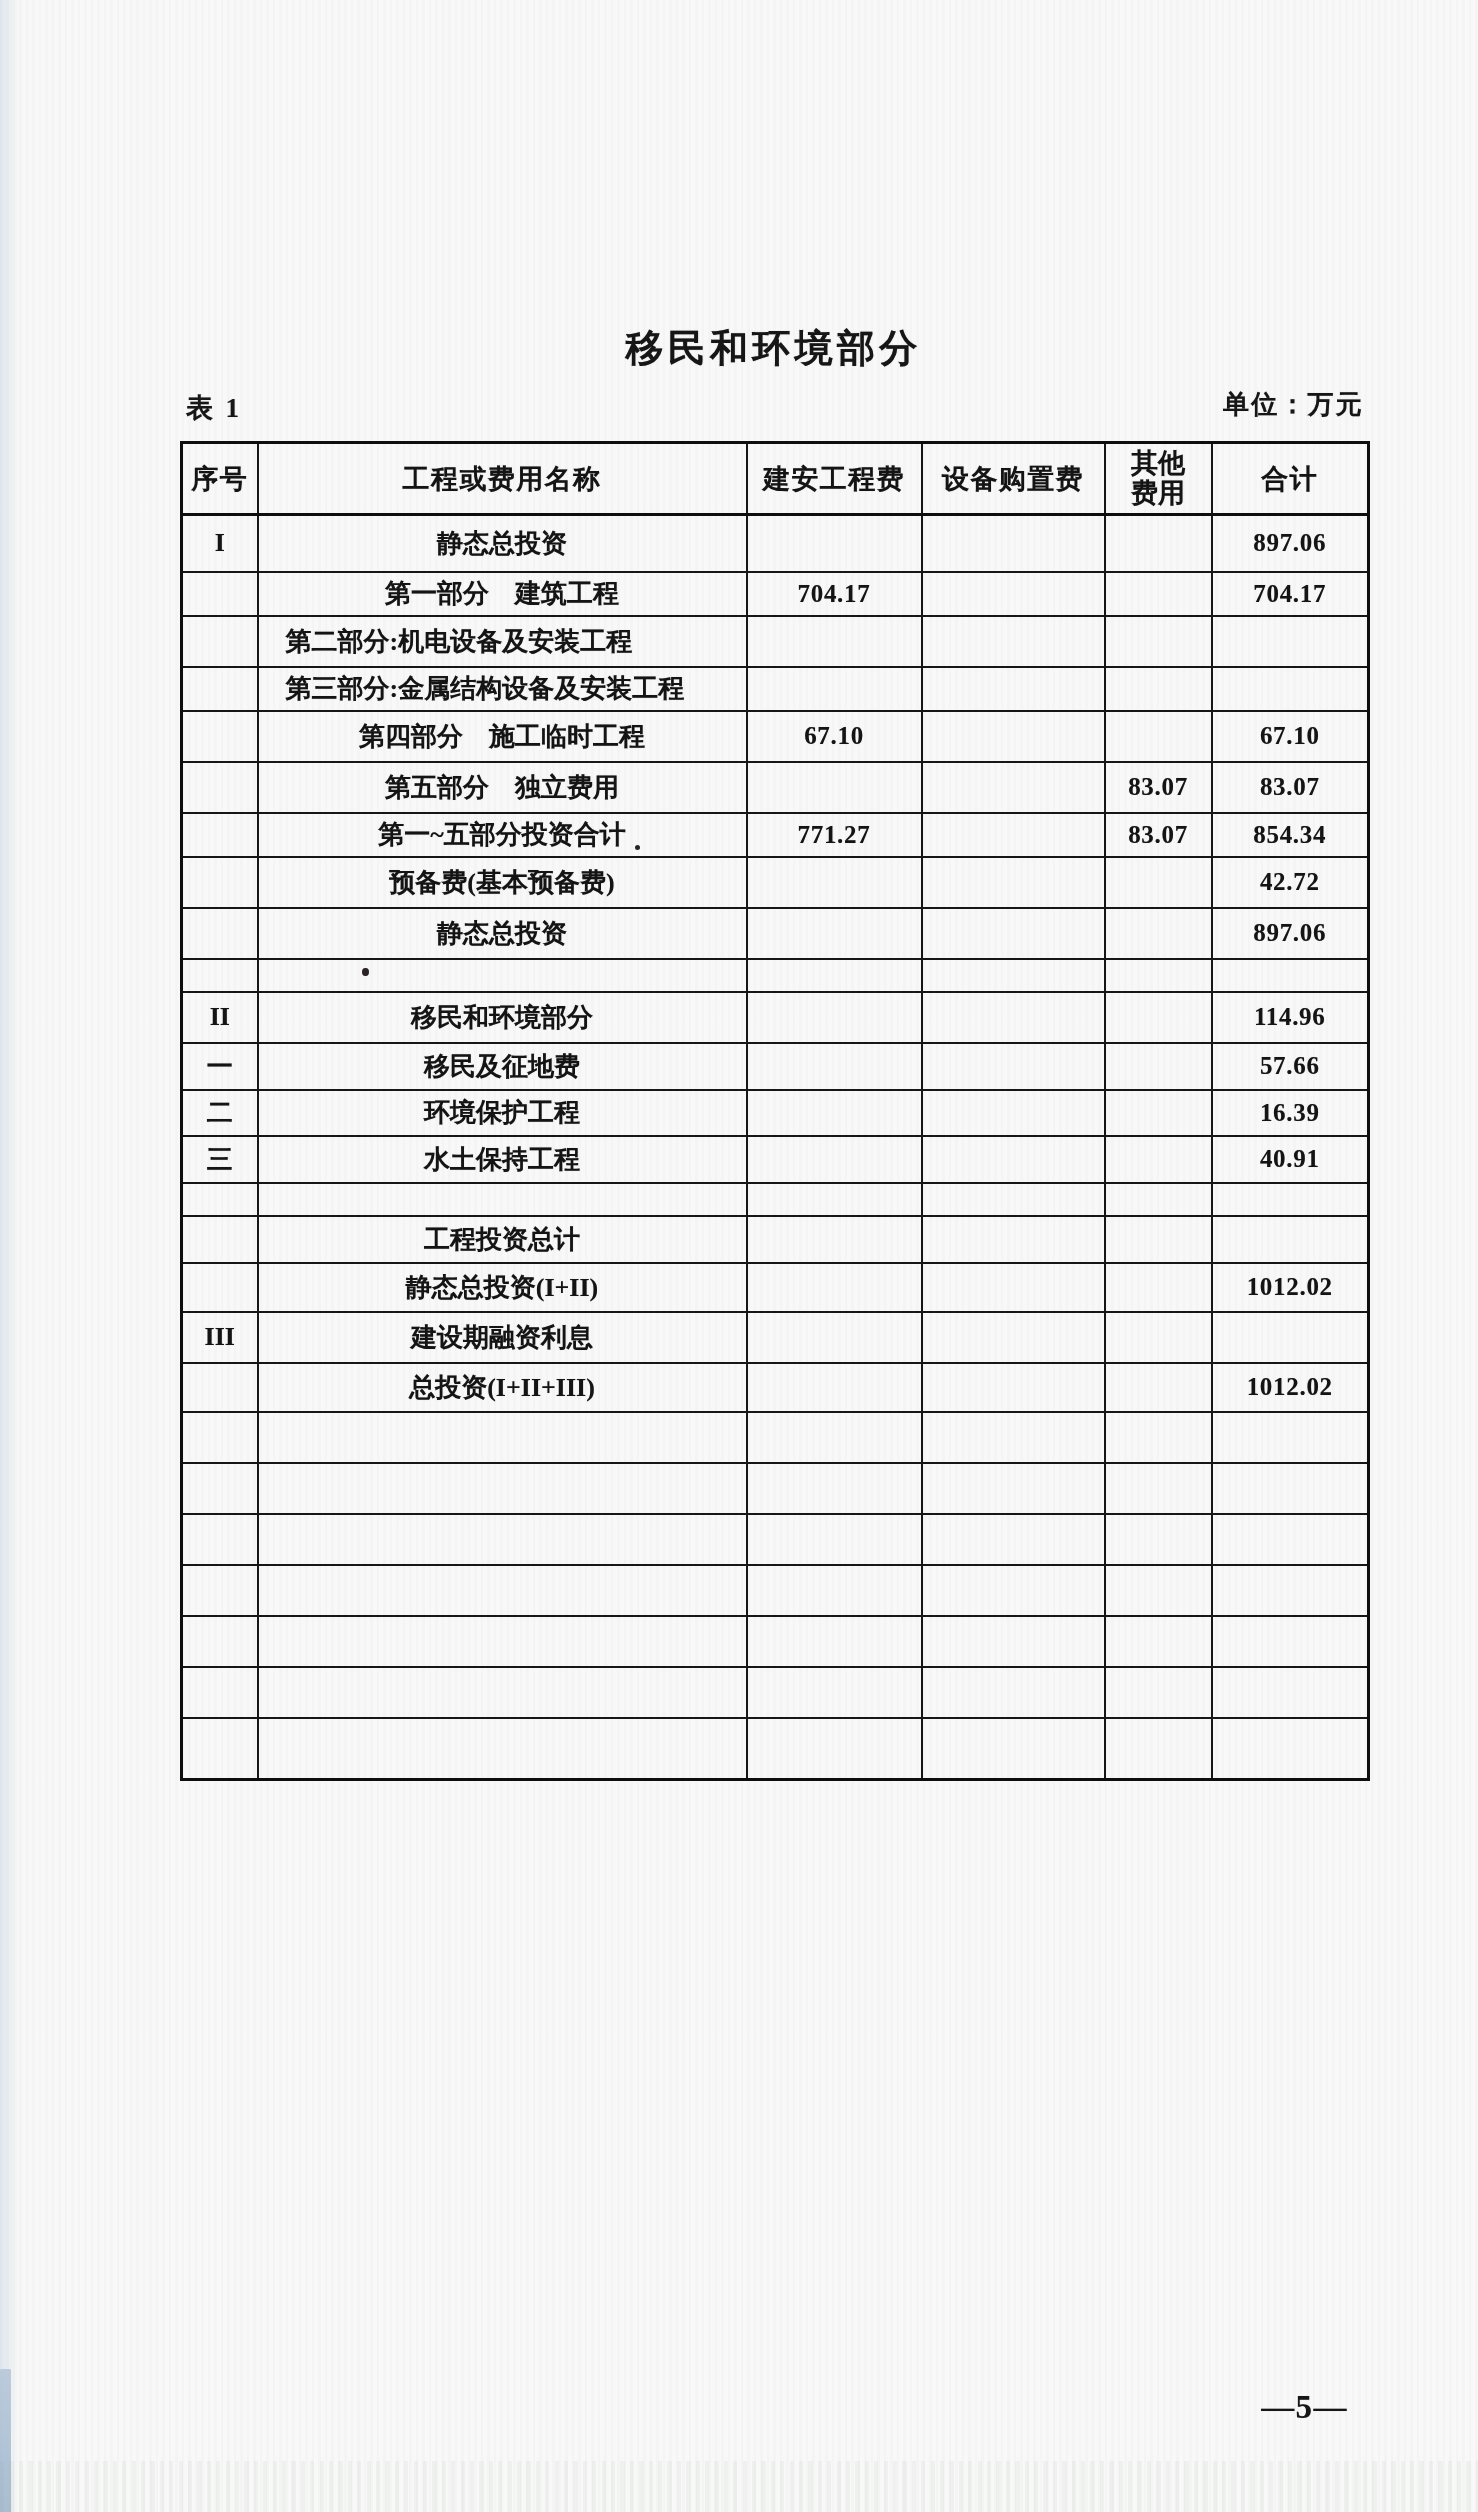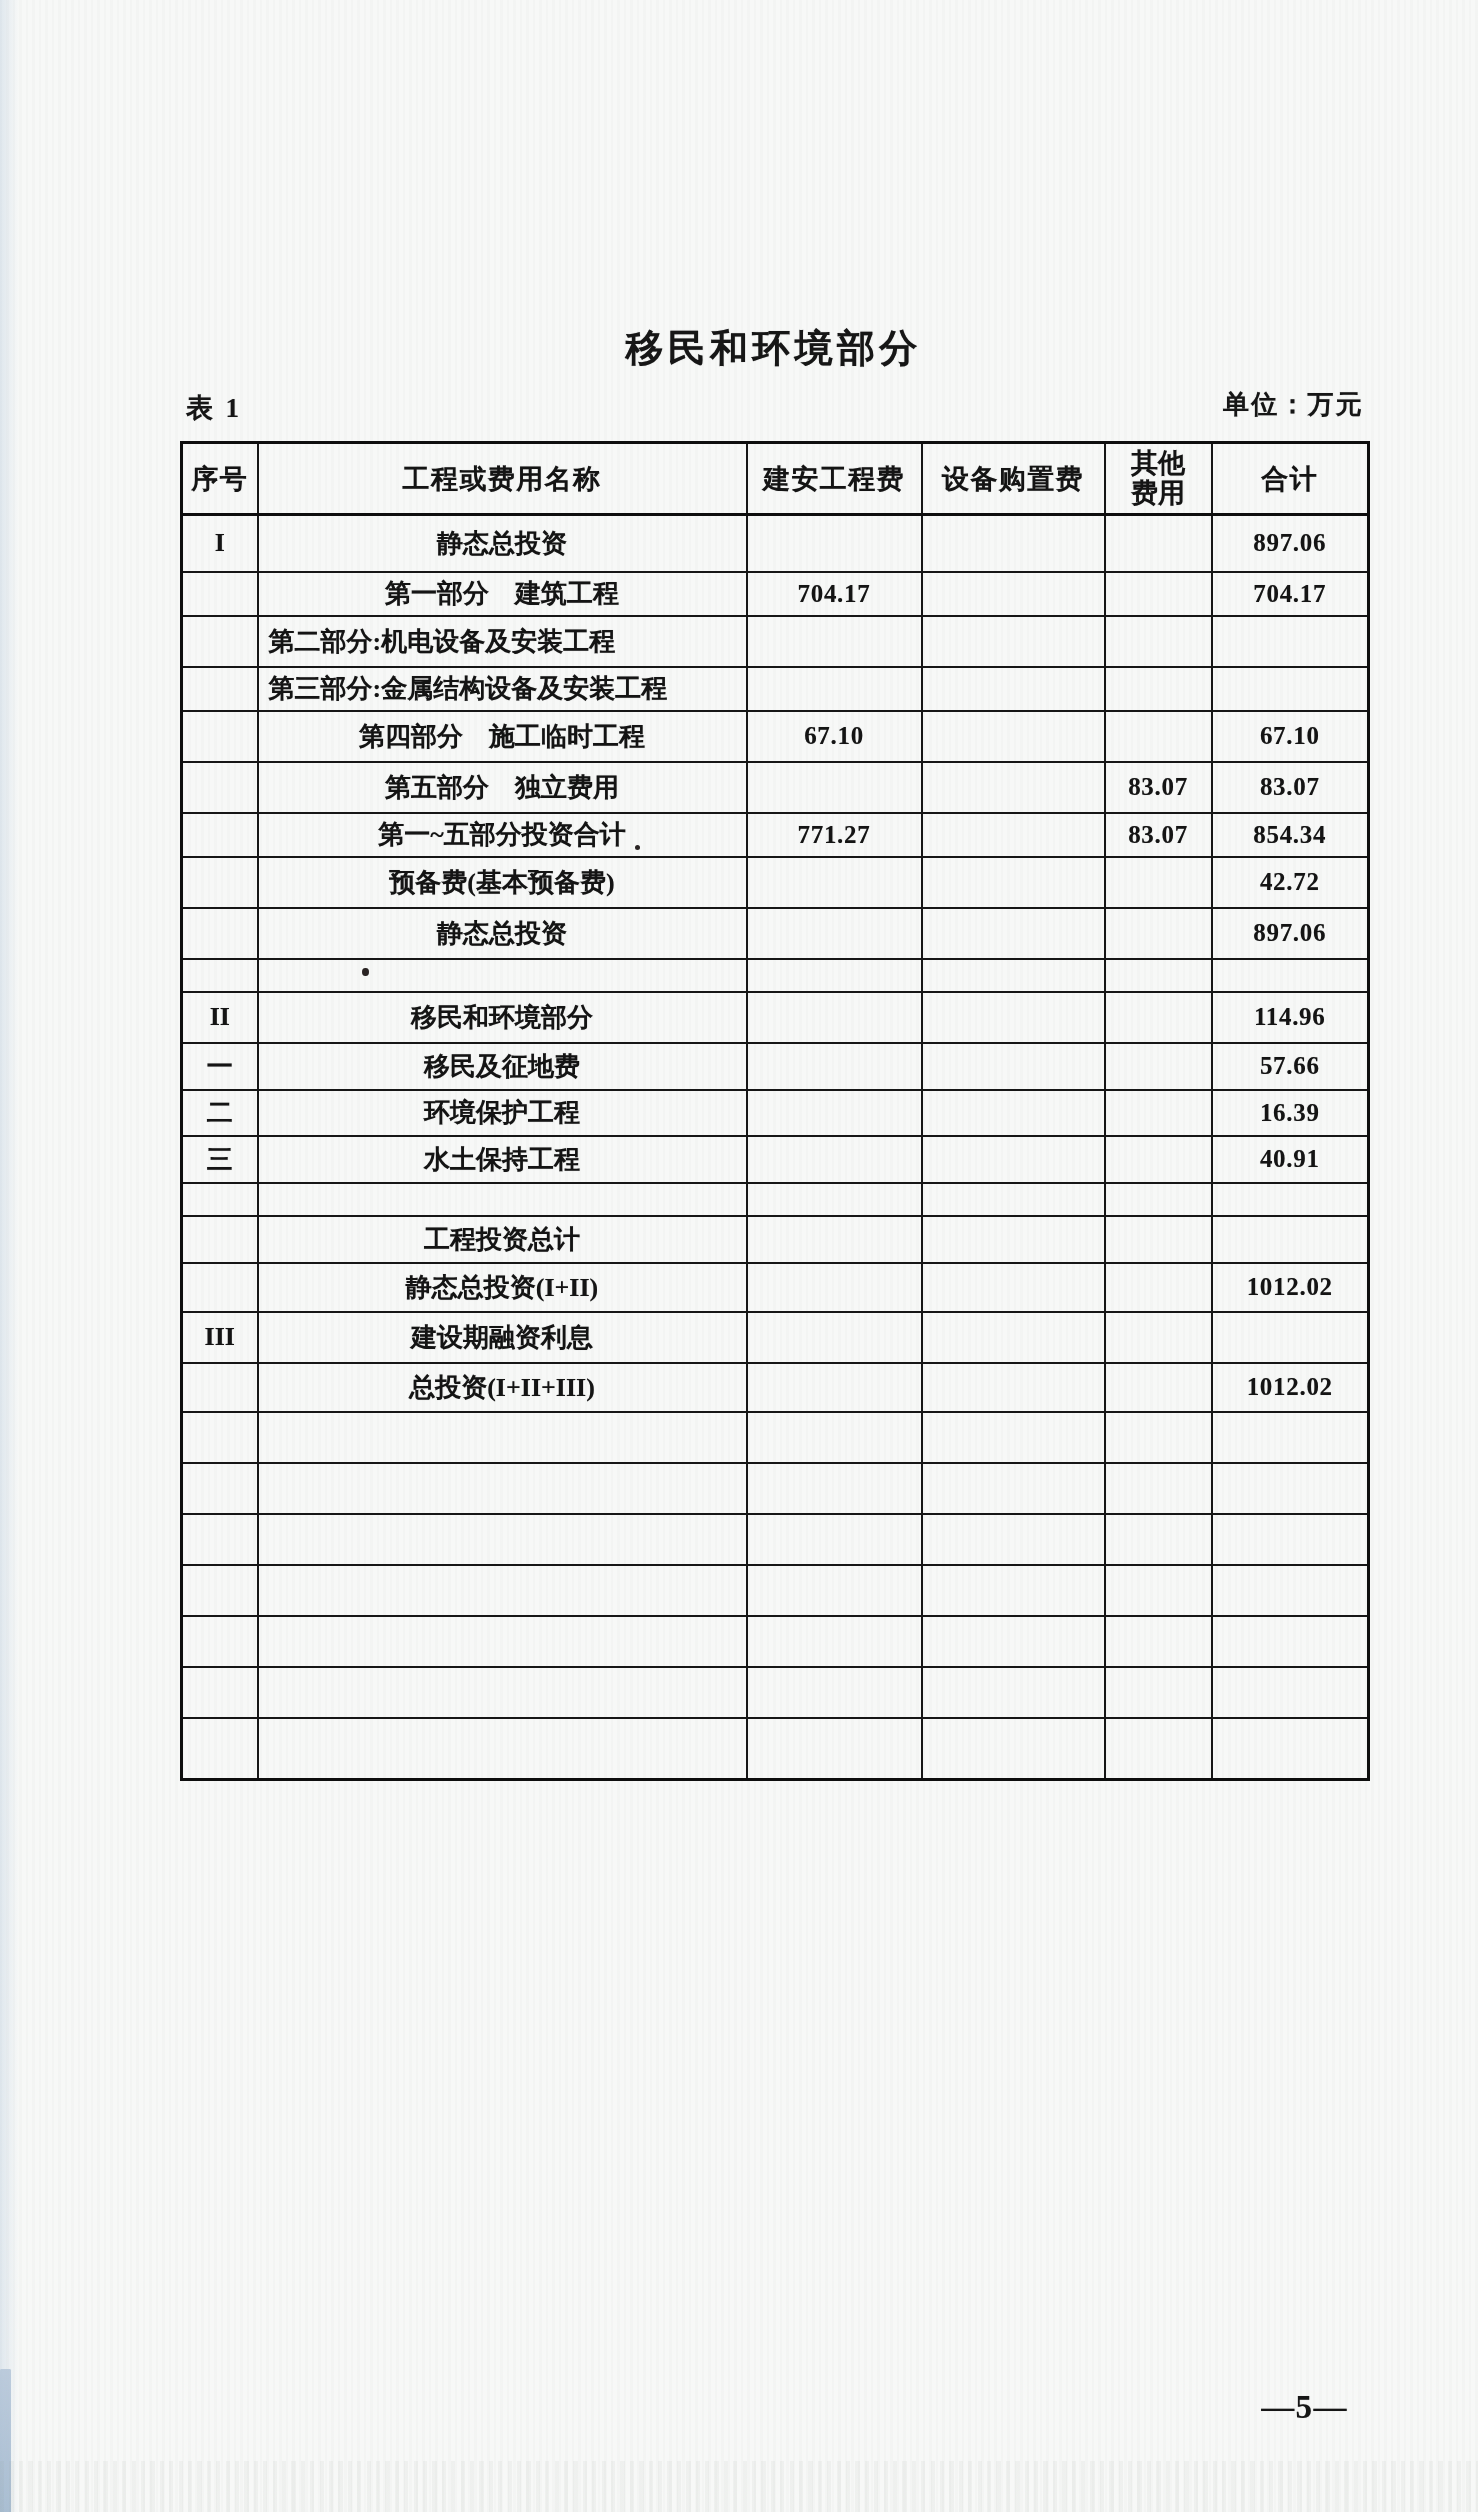--- a/index.html
+++ b/index.html
@@ -82,21 +82,21 @@
   }
   
   tr.r-first{height:57px}
   tr.r-normal{height:51px}
   tr.r-med{height:44px}
   tr.r-short{height:47px}
   tr.r-xshort{height:46px}
   tr.r-spacer{height:33px}
   tr.r-tall{height:49px}
   tr.r-bottom{height:62px}
-  td.c-name.left{text-align:left;padding-left:10px;}
+  td.c-name.left{text-align:left;padding-left:27px;}
   td.c-con,td.c-eq,td.c-other,td.c-total{
     font-size:25px;font-weight:bold;letter-spacing:0.7px;
     font-family:"Liberation Serif","DejaVu Serif",serif;
   }
   td.c-no{font-weight:bold;font-size:26px;}
   tr.emph td{font-weight:bold;}
   .page-number{
     position:absolute;left:1225px;top:2389px;width:159px;
     text-align:center;font-size:33px;font-weight:600;
     letter-spacing:1.4px;text-shadow:0 0 0.7px rgba(20,20,20,.4);

